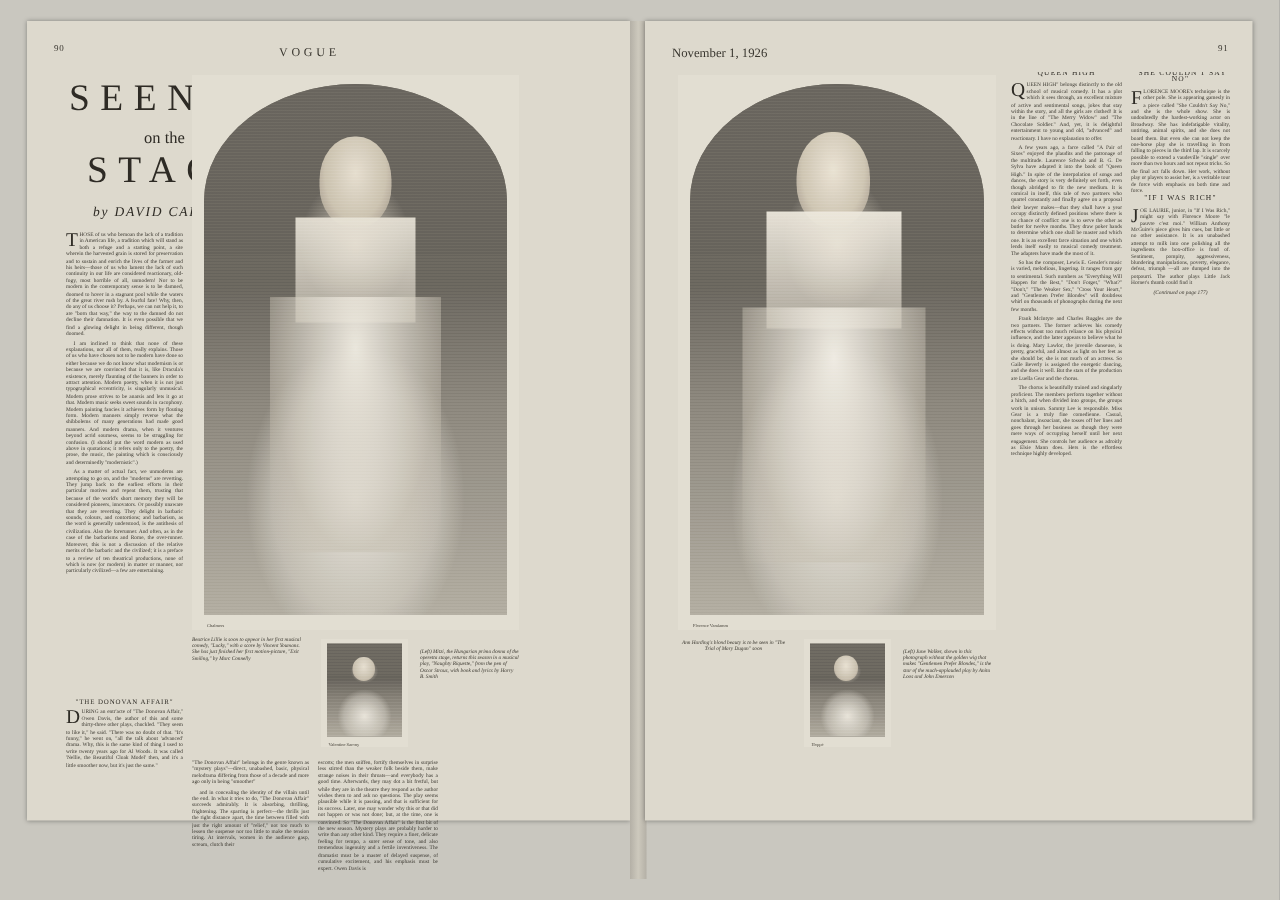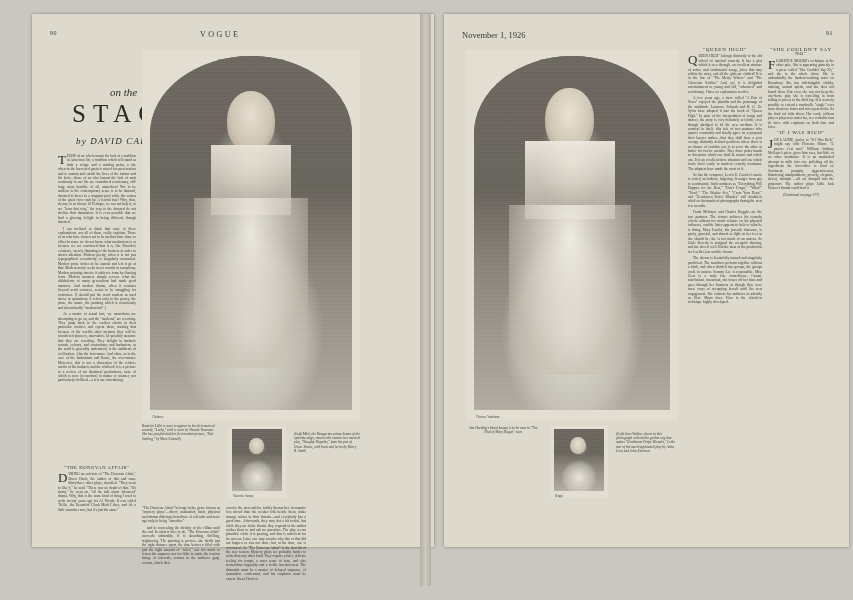--- a/index.html
+++ b/index.html
@@ -14,21 +14,20 @@
     width: 853px; height: 600px;
     background: #c9c7bf;
     overflow: hidden;
   }
   .page {
     position: absolute;
     top: 14px;
     height: 533px;
     background: #ddd9cd;
     box-shadow: 0 0 3px rgba(0,0,0,.35);
-    margin-left: 14px;
   }
   .page-left { left: 18px; width: 402px; }
   .page-right { left: 430px; width: 405px; }
   .gutter {
     position: absolute;
     left: 420px; top: 14px;
     width: 11px; height: 572px;
     background: linear-gradient(to right, #b4b0a6, #cdc9bd, #b4b0a6);
   }
 
@@ -55,21 +54,20 @@
   
   .seen, .stage {
     position: absolute;
     font-family: "Liberation Serif", serif;
     font-size: 25px;
     letter-spacing: 7px;
     color: #2e2b25;
   }
   .onthe {
     position: absolute;
-    font-style: italic;
     font-size: 11px;
     color: #2e2b25;
   }
   .byline {
     position: absolute;
     font-style: italic;
     font-size: 9px;
     letter-spacing: 1.2px;
     color: #2e2b25;
   }
@@ -164,20 +162,21 @@
 </head>
 <body>
 
 <div class="spread">
 
   <div class="page page-left">
 
     <div class="folio" style="left:18px; top:16px;">90</div>
     <div class="runhead" style="left:168px; top:16px;">VOGUE</div>
 
+    <div class="seen" style="left:28px; top:38px;">SEEN</div>
     <div class="onthe" style="left:78px; top:72px;">on the</div>
     <div class="stage" style="left:40px; top:86px;">STAGE</div>
     <div class="byline" style="left:44px; top:122px;">by DAVID CARB</div>
 
     <div class="col" style="left:26px; top:140px; width:78px; height:320px;">
       <p class="first"><span class="dropcap">T</span><span>HOSE of us who bemoan the lack of a tradition in American life, a tradition which will stand as both a refuge and a starting point, a site wherein the harvested grain is stored for preservation and to sustain and enrich the lives of the farmer and his heirs—those of us who lament the lack of such continuity in our life are considered reactionary, old-fogy, most horrible of all, unmodern! Nor to be modern in the contemporary sense is to be damned, doomed to hover in a stagnant pool while the waters of the great river rush by. A fearful fate! Why, then, do any of us choose it? Perhaps, we can not help it, to are "born that way," the way to the damned do not decline their damnation. It is even possible that we find a glowing delight in being different, though doomed.</span></p>
       <p>I am inclined to think that none of these explanations, nor all of them, really explains. Those of us who have chosen not to be modern have done so either because we do not know what modernism is or because we are convinced that it is, like Dracula's existence, merely flaunting of the banners in order to attract attention. Modern poetry, when it is not just typographical eccentricity, is singularly unmusical. Modern prose strives to be anarsis and lets it go at that. Modern music seeks sweet sounds in cacophony. Modern painting fancies it achieves form by flouting form. Modern manners simply reverse what the shibbolems of many generations had made good manners. And modern drama, when it ventures beyond acrid sourness, seems to be struggling for confusion. (I should put the word modern as used above in quotations; it refers only to the poetry, the prose, the music, the painting which is consciously and determinedly "modernistic".)</p>
       <p>As a matter of actual fact, we unmoderns are attempting to go on, and the "moderns" are reverting. They jump back to the earliest efforts in their particular motives and repeat them, trusting that because of the world's short memory they will be considered pioneers, innovators. Or possibly unaware that they are reverting. They delight in barbaric sounds, colours, and contortions; and barbarism, as the word is generally understood, is the antithesis of civilization. Also the forerunner. And often, as in the case of the barbarisms and Rome, the over-runner. Moreover, this is not a discussion of the relative merits of the barbaric and the civilized; it is a preface to a review of ten theatrical productions, none of which is now (or modern) in matter or manner, nor particularly civilized—a few are entertaining.</p>
     </div>
 

